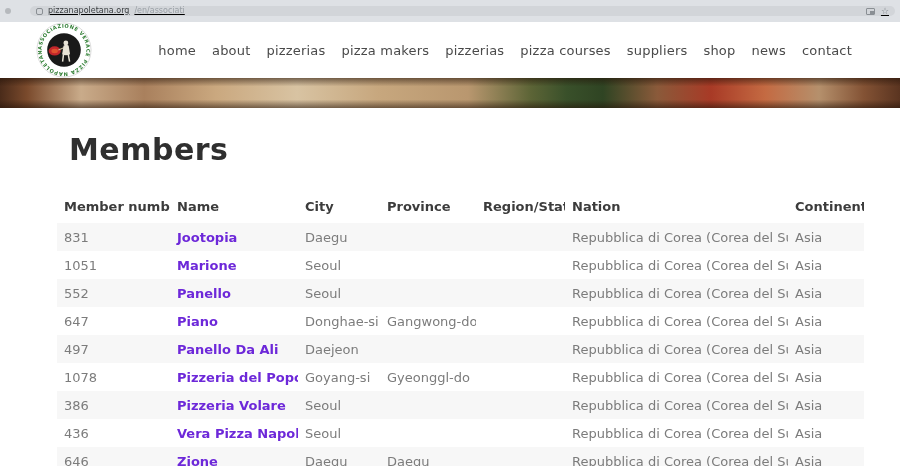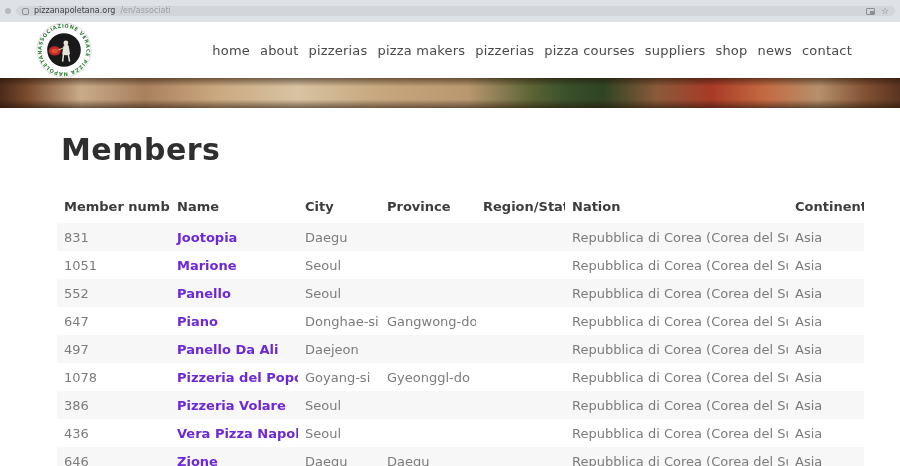--- a/index.html
+++ b/index.html
@@ -1,54 +1,54 @@
 <!DOCTYPE html>
 <html><head>
 <meta charset="utf-8">
 <style>
   * { margin:0; padding:0; box-sizing:border-box; }
   html,body { width:900px; height:466px; overflow:hidden; background:#fff;
     font-family:"DejaVu Sans","Liberation Sans",sans-serif; }
 
   
   .browser-bar { height:14px; background:#dee1e5; display:flex; align-items:center;
-    padding:11px 5px; gap:5px; }
+    padding:11px 5px; gap:19px;text-decoration:underline; }
   .tab-dot { width:6px; height:6px; border-radius:50%; background:#b6b9bd; flex:0 0 auto; }
   .url-pill { flex:1; height:10px; background:#d2d5d9; border-radius:6px;
     display:flex; align-items:center; padding:0 6px; gap:5px; font-size:8px; line-height:10px; }
   .url-icon { width:7px; height:7px; border:1px solid #8a8f94; border-radius:2px; flex:0 0 auto; }
   .url-host { color:#3c4043; white-space:nowrap; }
   .url-path { color:#9aa0a6; white-space:nowrap; }
   .bar-right { margin-left:auto; display:flex; align-items:center; gap:6px; }
   .pip-icon { width:9px; height:7px; border:1px solid #8a8f94; border-radius:1px; position:relative; }
   .pip-icon::after { content:""; position:absolute; right:0; bottom:0; width:4px; height:3px; background:#8a8f94; }
   .star-icon { font-size:9px; color:#7d8288; line-height:9px; }
 
   
   .site-header { height:56px; background:#fff; display:flex; align-items:center;
     padding:0 48px 0 36px; }
   .logo { width:56px; height:56px; flex:0 0 auto; cursor:pointer; }
-  .nav { margin-left:auto; display:flex; gap:10px; align-items:flex-start; }
+  .nav { margin-left:auto; display:flex; gap:16px; align-items:flex-start; }
   .nav-item { font-size:13px; color:#4a4a4a; letter-spacing:.2px; cursor:pointer; white-space:nowrap; }
 
   
   .hero-strip { height:30px; width:100%;
     background:
       linear-gradient(180deg, rgba(35,18,8,.55) 0%, rgba(35,18,8,0) 28%, rgba(35,18,8,0) 72%, rgba(35,18,8,.55) 100%),
       linear-gradient(90deg,
         #4a2b1a 0%, #7a4a2c 3%, #c9ab8a 9%, #a9805d 16%, #caa87f 24%,
         #d8c3a2 33%, #c7a77e 42%, #b9976f 52%, #5c6436 59%, #39502a 63%,
         #2f4423 67%, #8a5a3a 73%, #a83a26 79%, #c46a42 85%, #b5906c 91%,
         #835234 96%, #5a3420 100%);
   }
 
   
   .main { padding:0 57px 0 57px; }
   .page-title { font-size:30px; font-weight:700; color:#2f2f2f; letter-spacing:.5px;
-    margin:24px 0 26px 4px; }
+    margin:24px 0 26px 12px; }
 
   table.members { border-collapse:collapse; table-layout:fixed; width:807px; font-size:13px; }
   thead th { text-align:left; font-weight:700; color:#3c3c3c; padding:6px 8px 9px 7px;
     white-space:nowrap; overflow:hidden; }
   tbody td { color:#7c7c7c; padding:0 8px 0 7px; height:28px; white-space:nowrap; overflow:hidden; }
   tbody tr:nth-child(odd) { background:#f7f7f7; }
   td.name-cell a { color:#6d28d9; font-weight:700; text-decoration:none; cursor:pointer; }
 </style>
 </head>
 <body>

